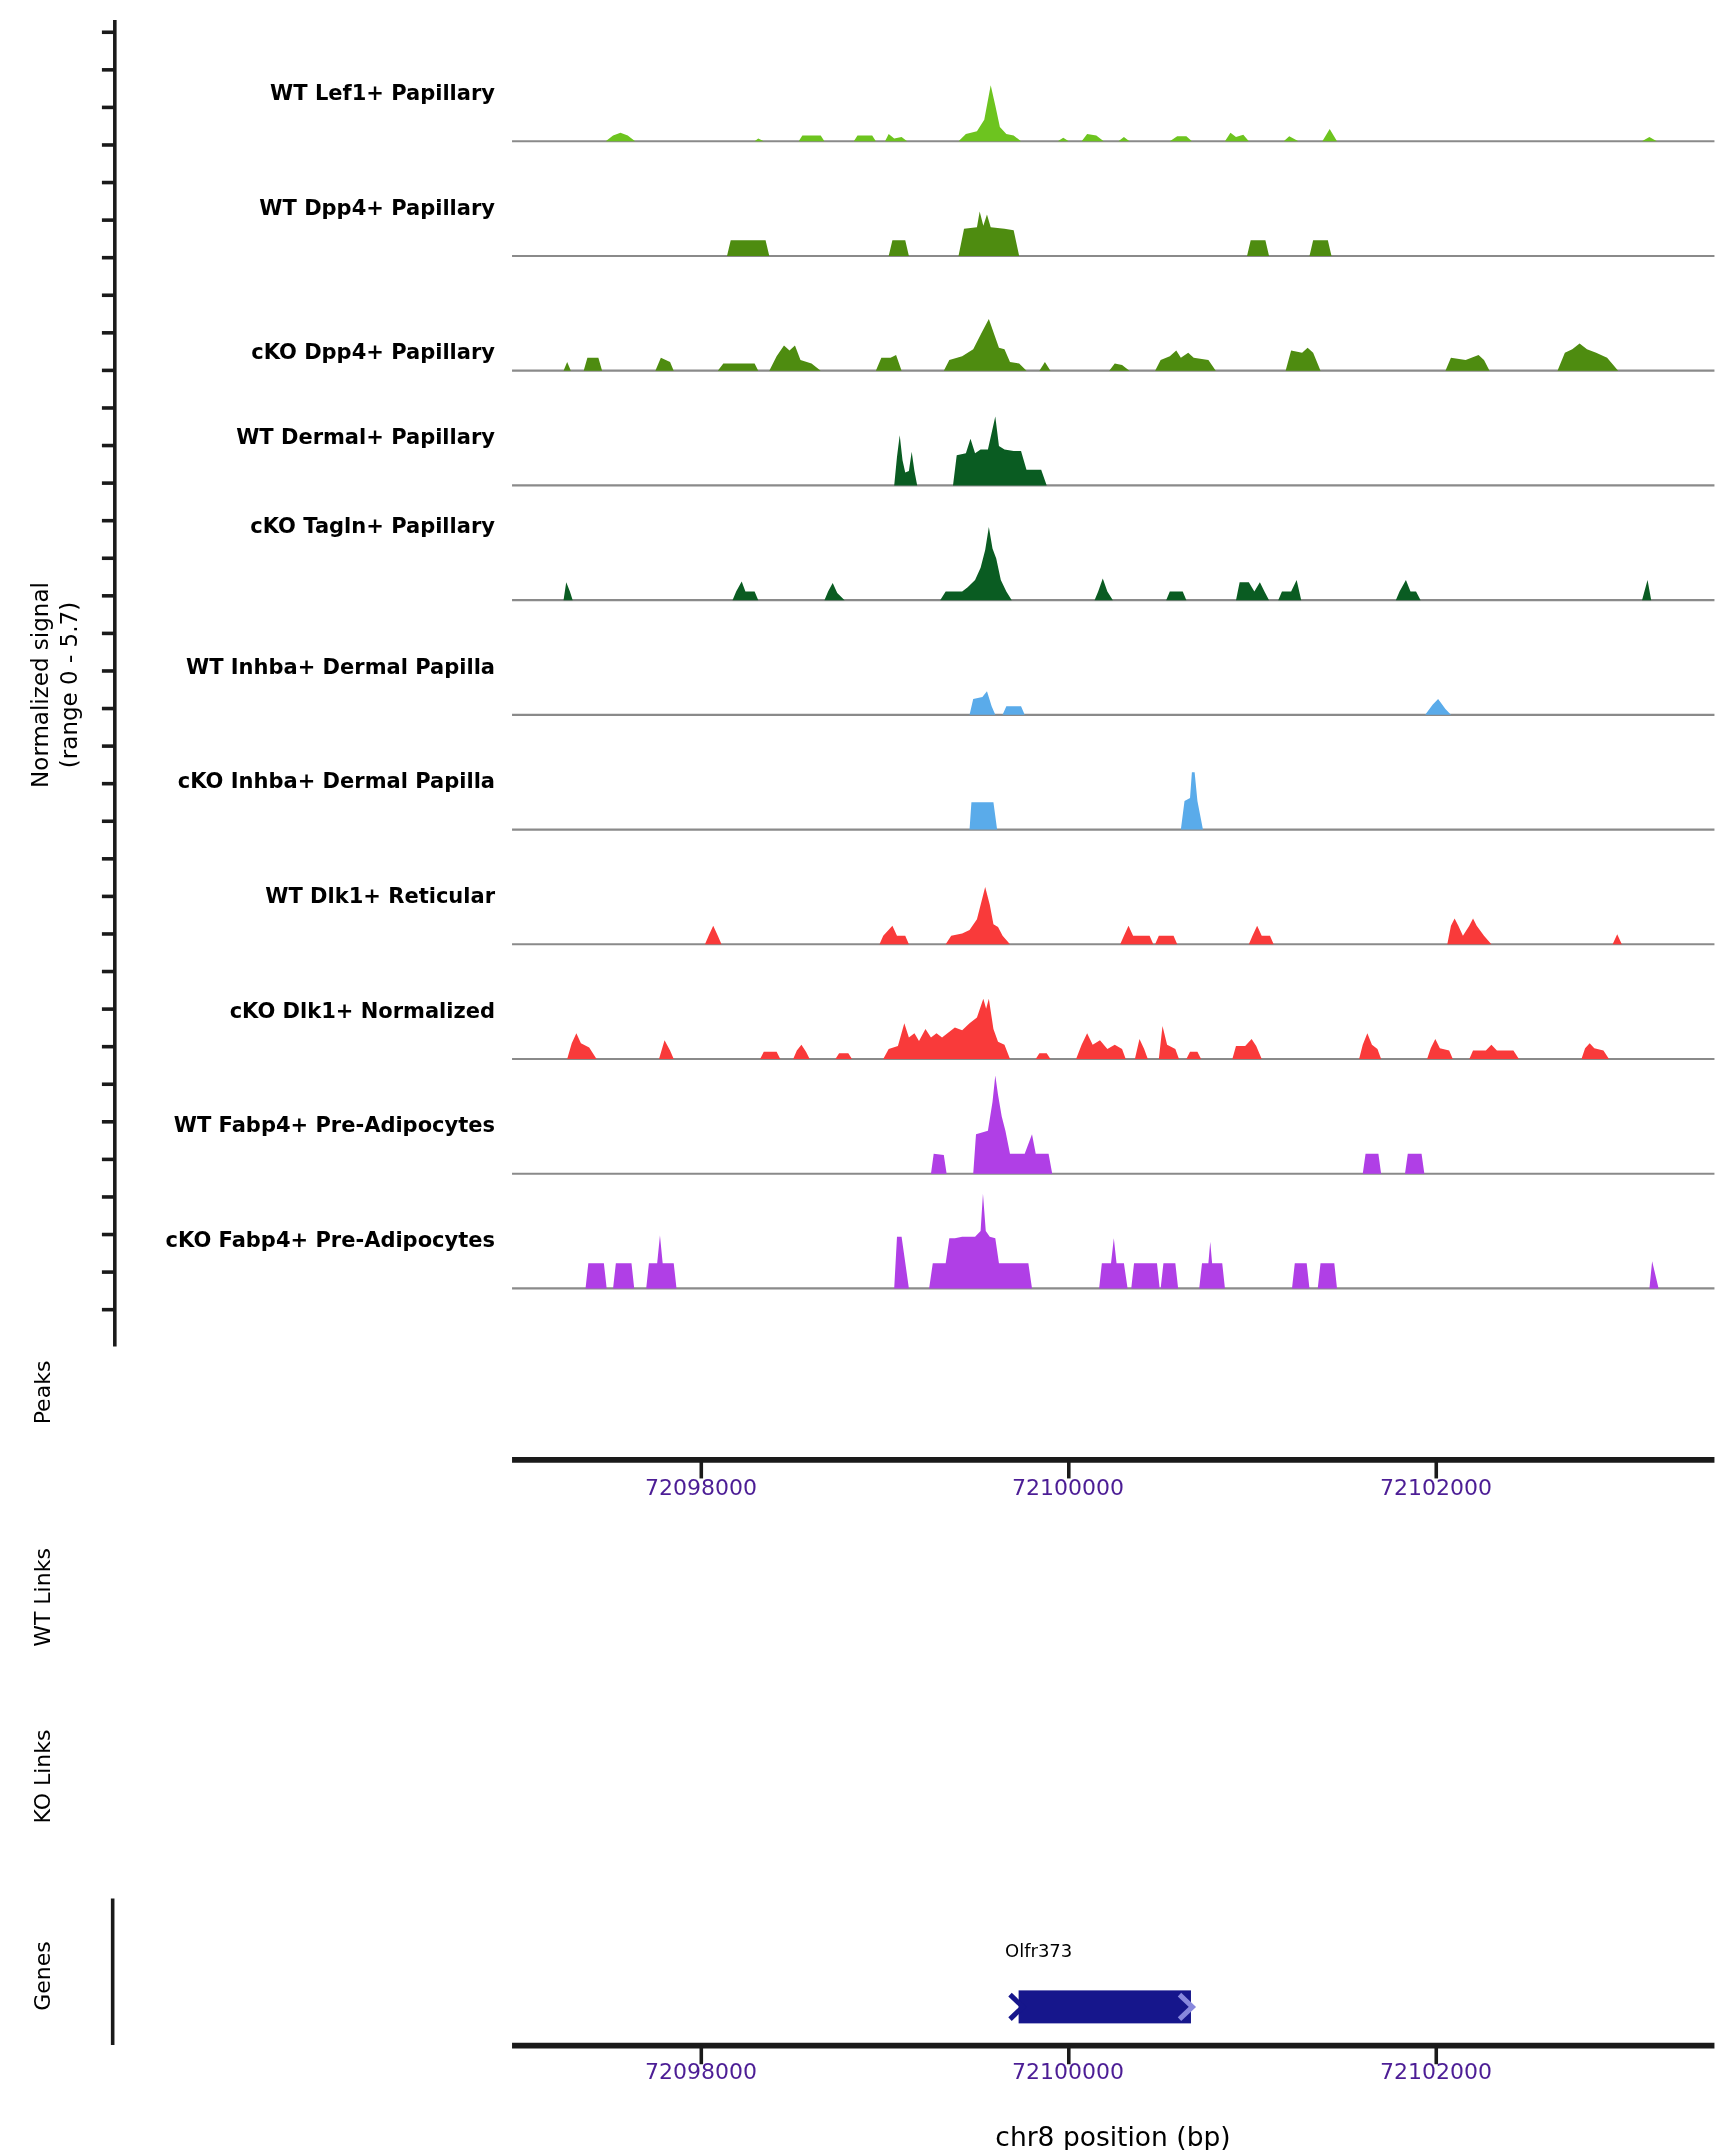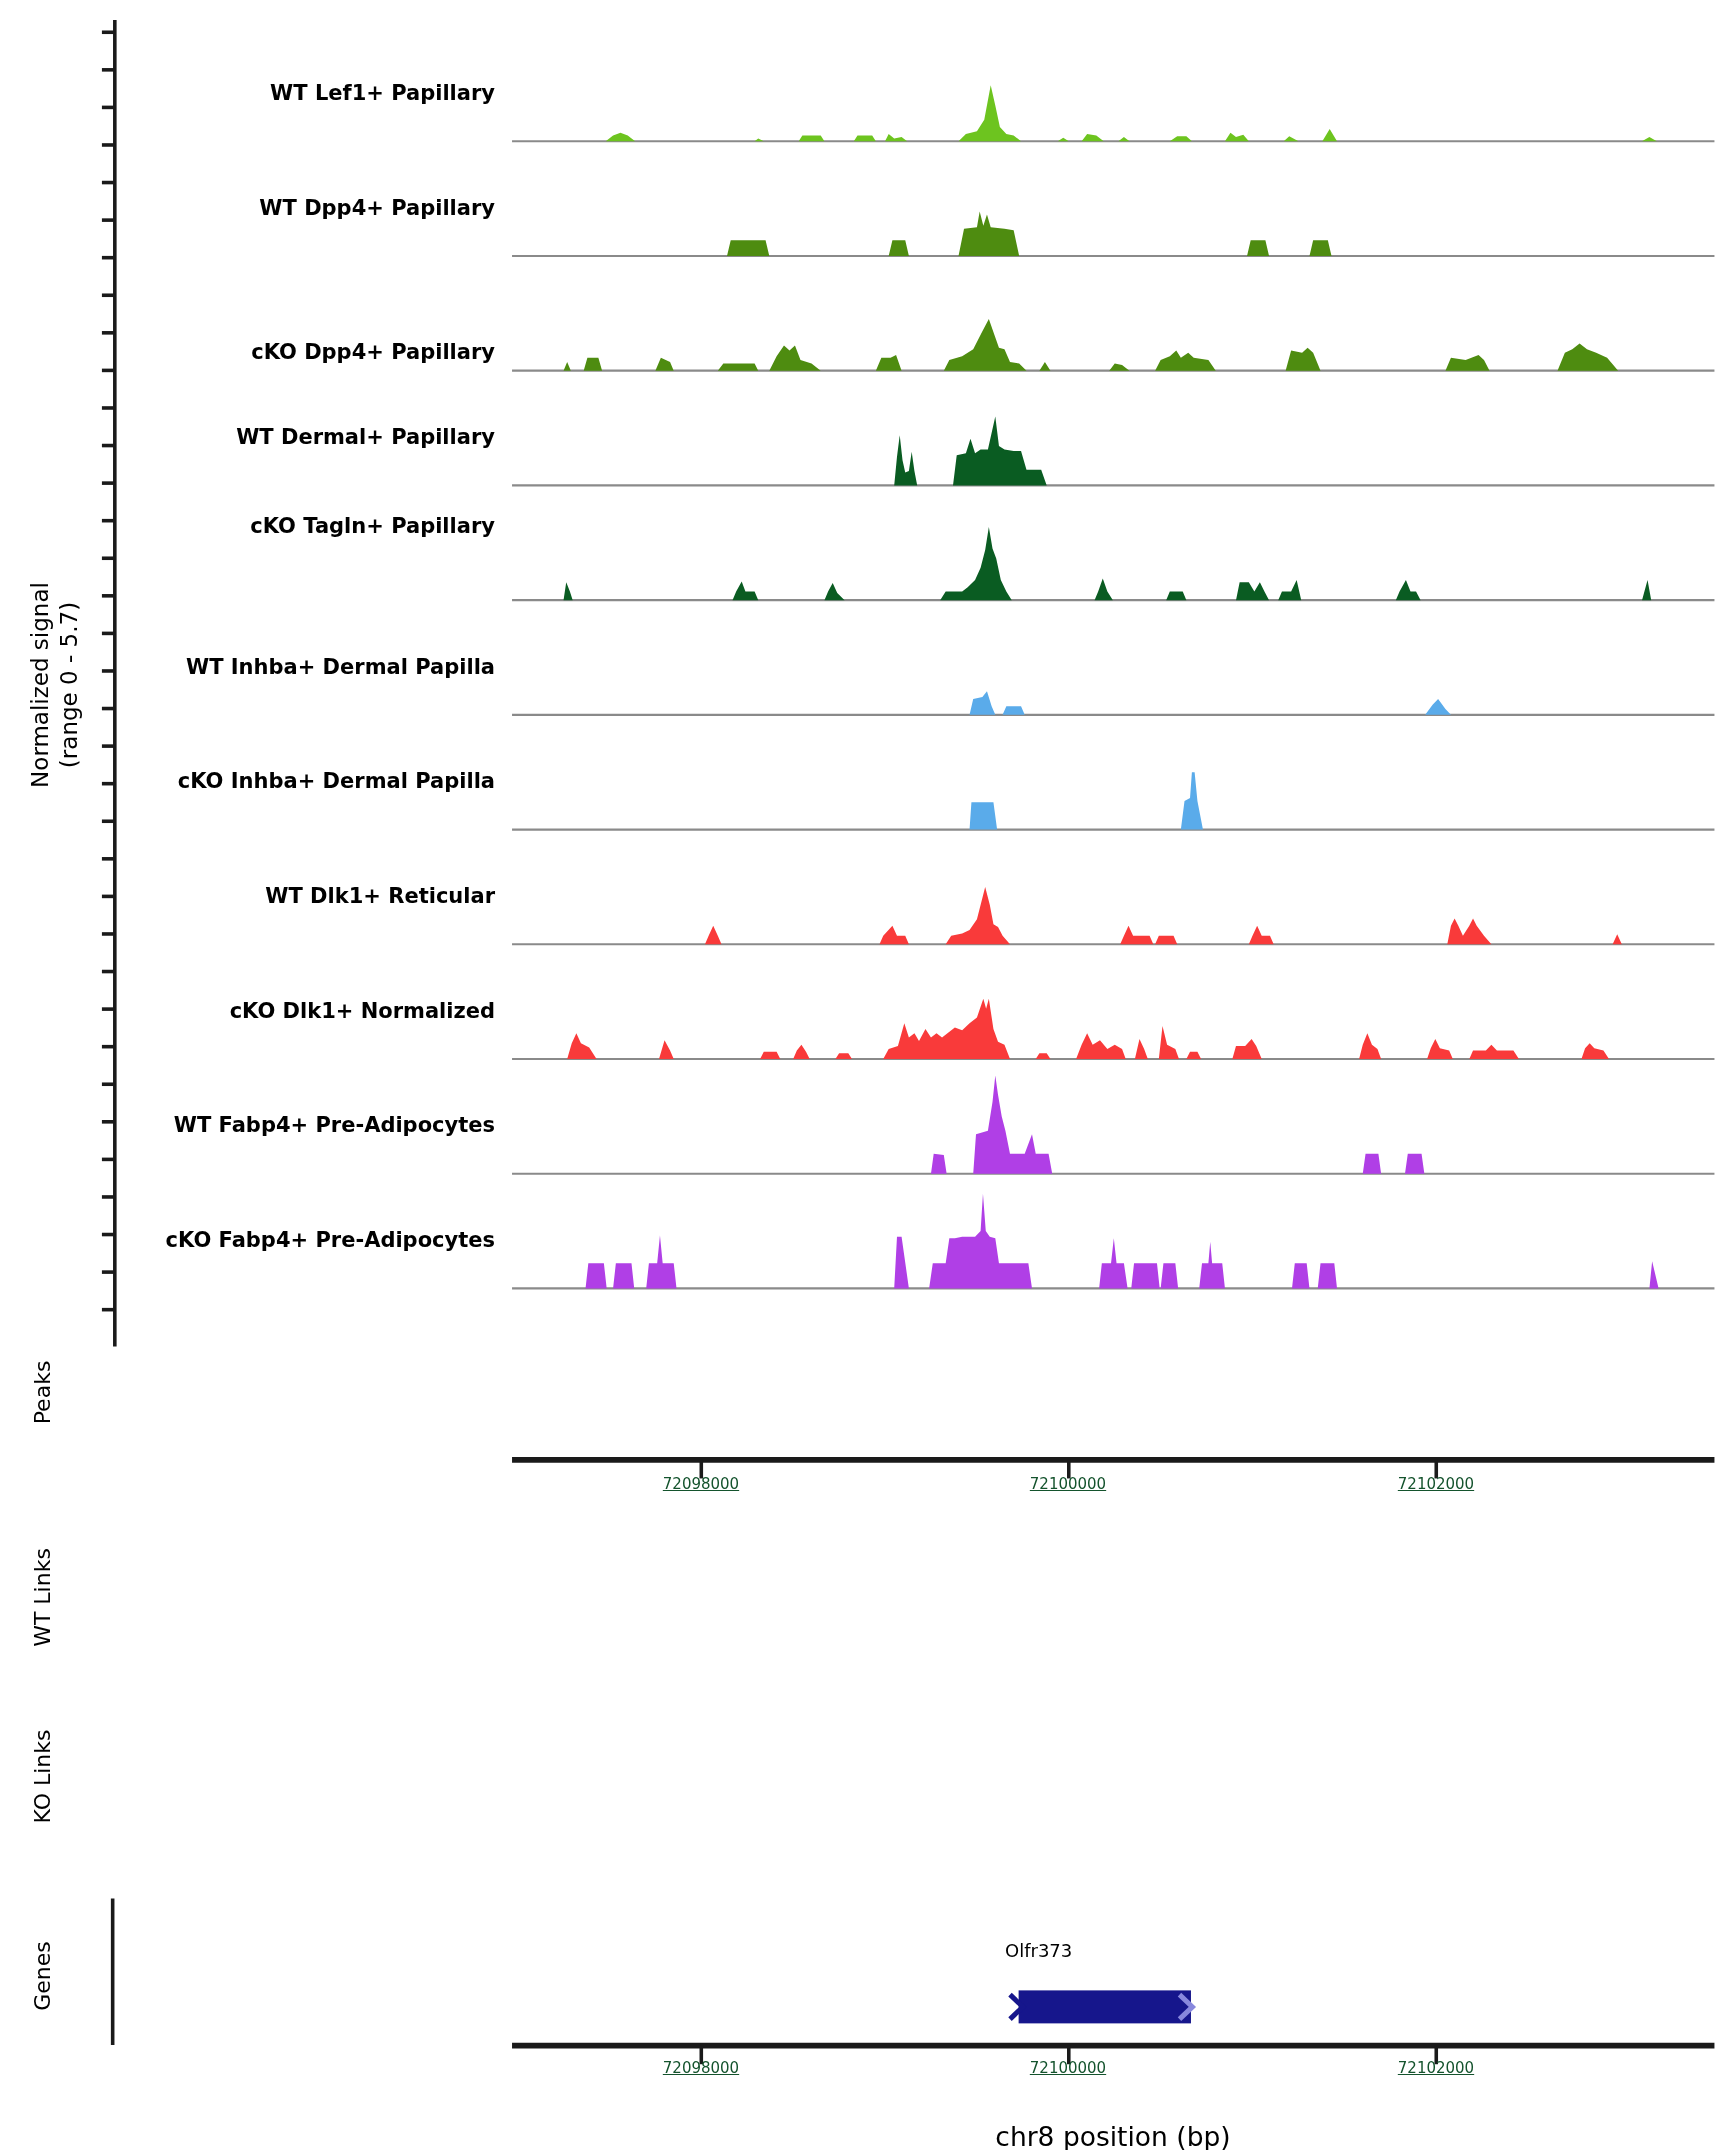--- a/index.html
+++ b/index.html
@@ -14,21 +14,21 @@
     font-size:21px;line-height:24.4px;color:#000;white-space:nowrap;font-weight:bold;
   }
   .vlabel{
     position:absolute;text-align:center;
     transform:rotate(-90deg);transform-origin:left top;
     font-size:22px;line-height:26px;white-space:nowrap;
   }
   #y-axis-label{font-size:23px;line-height:29px;width:1362px;}
   .tick-label{
     position:absolute;width:186px;text-align:center;
-    font-size:15px;color:#14532d;white-space:nowrap;text-decoration:underline;
+    font-size:22px;color:#4c1d95;white-space:nowrap;
   }
   #x-axis-label{
     position:absolute;width:574px;text-align:center;
     font-size:26.5px;color:#000;margin-top:36px;
   }
   #gene-label{
     position:absolute;width:215px;
     font-size:18px;color:#000;
   }
 </style>

